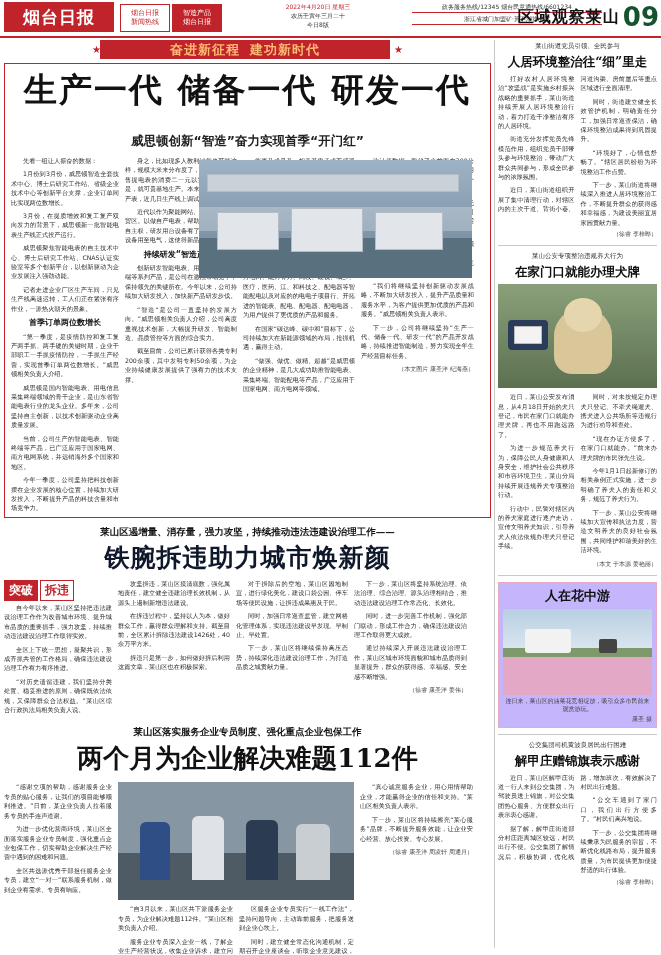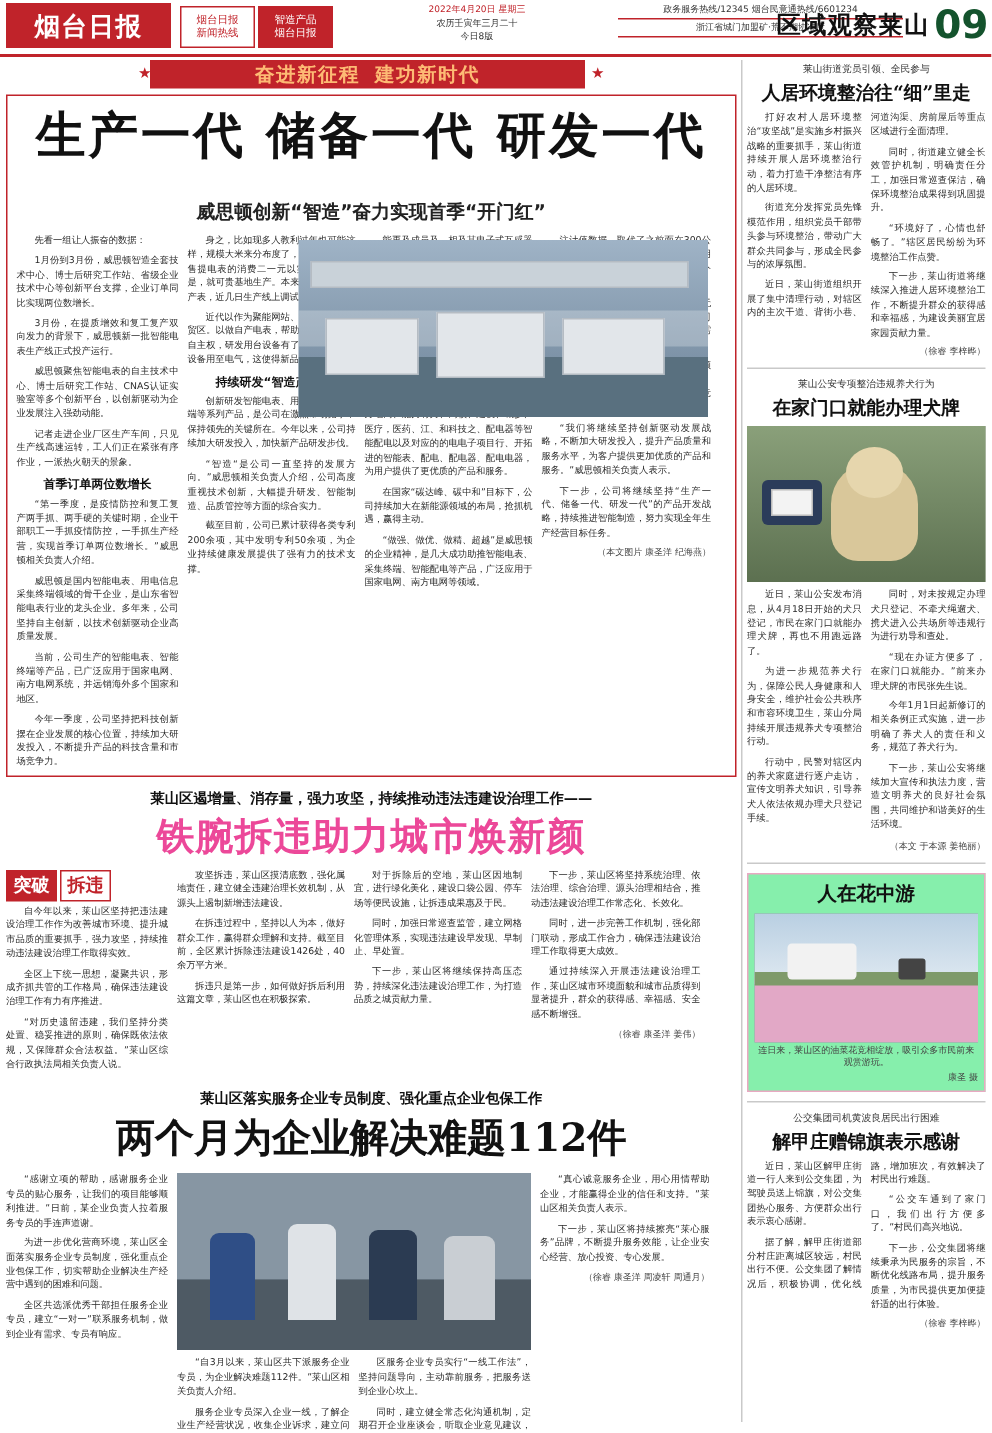--- a/index.html
+++ b/index.html
@@ -54,21 +54,21 @@
   .col p{margin:0 0 4px 0;text-indent:12px;}
   .col .sub{font-weight:bold;font-size:8px;text-align:center;text-indent:0;margin:5px 0 4px;color:#111;}
   .photo{width:100%;background:linear-gradient(#9fb3c6,#6d8398);position:relative;overflow:hidden;}
   .photo .shine{position:absolute;left:0;top:40%;width:100%;height:20%;background:rgba(255,255,255,.25);}
   .photo .floor{position:absolute;left:0;bottom:0;width:100%;height:34%;background:#59707f;}
   .photo .mach{position:absolute;background:#e2e6ea;border:1px solid #b5bcc3;}
   .sign{text-align:right;font-size:6px;color:#444;margin-top:3px;}
 
   
   .sec-lead{font-size:9.5px;font-weight:bold;text-align:center;margin:8px 0 2px;color:#111;}
-  .sec-title{font-size:25px;font-weight:bold;text-align:center;letter-spacing:1px;color:#ec4899;
+  .sec-title{font-size:25px;font-weight:bold;text-align:center;letter-spacing:1px;color:#0f172a;
     font-family:"DejaVu Serif","Liberation Serif",serif;margin-bottom:5px;}
   .tag{display:inline-block;background:#c0232a;color:#fff;font-size:12px;font-weight:bold;padding:2px 5px;
     font-family:"DejaVu Serif","Liberation Serif",serif;}
   .tag2{display:inline-block;color:#c0232a;font-size:12px;font-weight:bold;border:1px solid #c0232a;padding:1px 4px;margin-left:2px;
     font-family:"DejaVu Serif","Liberation Serif",serif;}
 
   .sec-title2{font-size:26px;font-weight:bold;text-align:center;letter-spacing:0px;color:#111;
     font-family:"DejaVu Serif","Liberation Serif",serif;margin:2px 0 6px;}
 
   
@@ -76,21 +76,21 @@
   .ph .sky{position:absolute;left:0;top:0;width:100%;height:55%;background:linear-gradient(#b9cfe2,#dfe9f1);}
   .cap{font-size:6px;color:#444;text-align:center;margin-top:2px;line-height:8px;}
 
   
   .r-title{font-size:12.5px;font-weight:bold;text-align:center;line-height:16px;color:#111;
     font-family:"DejaVu Serif","Liberation Serif",serif;}
   .r-lead{font-size:6.5px;text-align:center;color:#333;margin:2px 0 3px;}
   .r-body{font-size:6.2px;line-height:9.4px;text-align:justify;color:#2a2a2a;column-count:2;column-gap:6px;}
   .r-body p{margin:0 0 4px 0;text-indent:12px;}
   .hr{height:1px;background:#c9c9c9;margin:6px 0;}
-  .pinkbox{background:#86efac;border:1px solid #e9a9c2;padding:4px;}
+  .pinkbox{background:#c4b5fd;border:1px solid #e9a9c2;padding:4px;}
   .pinkbox .t{font-size:13px;font-weight:bold;text-align:center;color:#111;
     font-family:"DejaVu Serif","Liberation Serif",serif;}
 </style>
 </head>
 <body>
 
 <div class="page">
 
   <div class="masthead">
     <div class="mh-logo">烟台日报</div>

